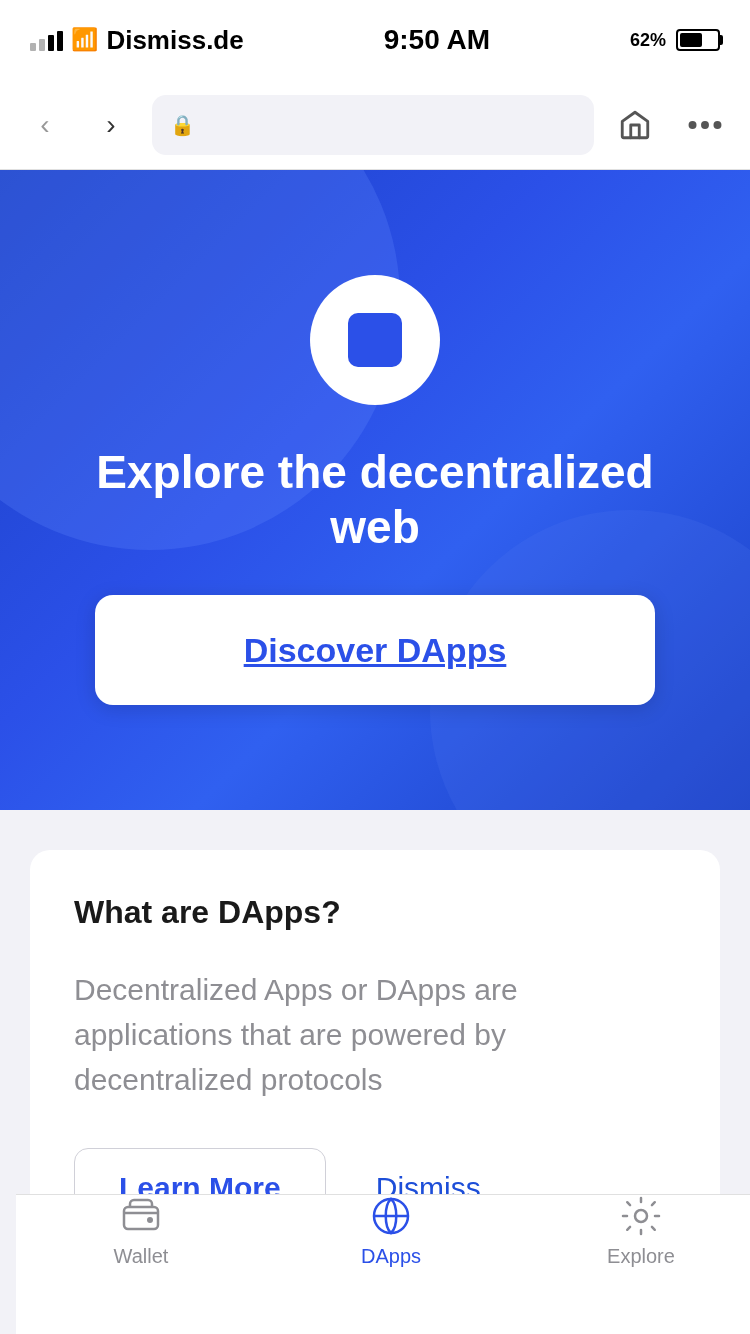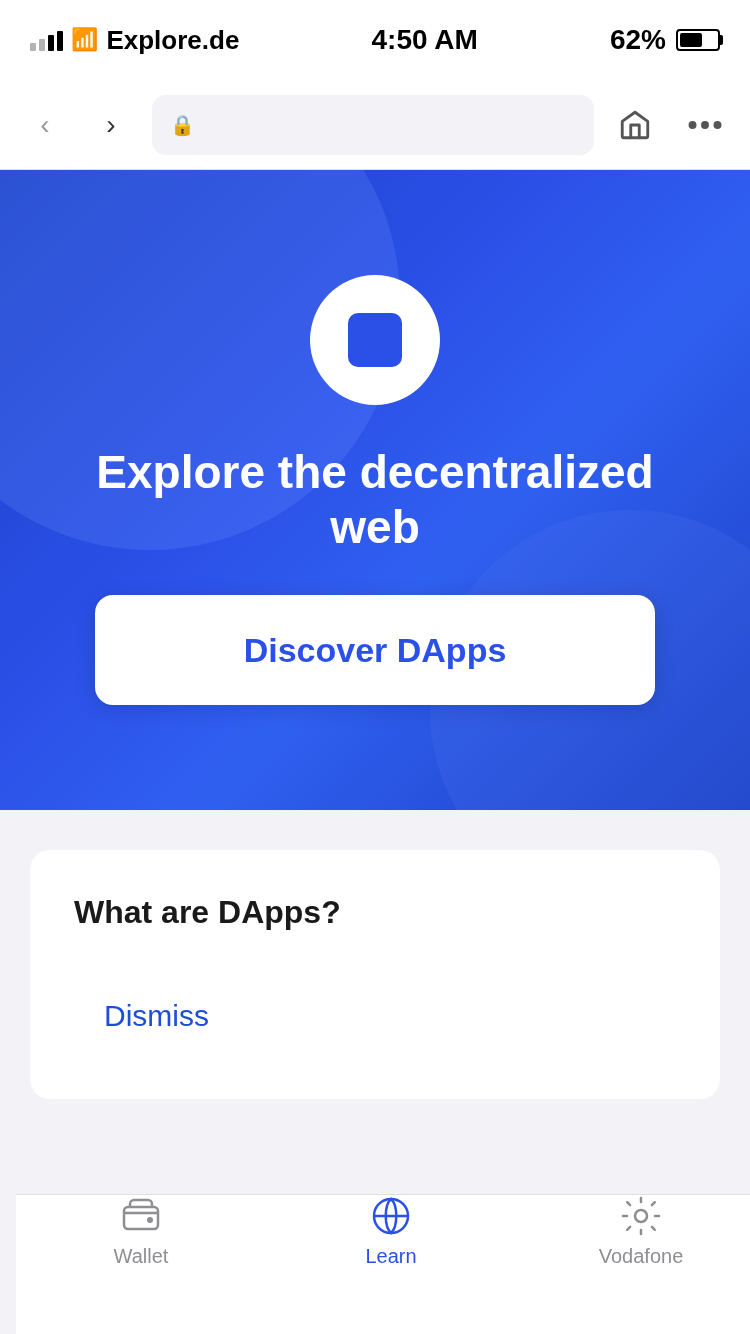--- a/index.html
+++ b/index.html
@@ -85,21 +85,21 @@
       right: -5px;
       border-radius: 0 2px 2px 0;
     }
     .battery-fill {
       height: 100%;
       background: #000;
       border-radius: 2px;
       width: 62%;
     }
     .battery-pct {
-      font-size: 28px;
+      font-size: 18px;
       font-weight: 600;
     }
 
     
     .browser-bar {
       width: 750px;
       height: 90px;
       background: #fff;
       display: flex;
       align-items: center;
@@ -218,20 +218,21 @@
       justify-content: center;
       cursor: pointer;
       z-index: 1;
       border: none;
       box-shadow: 0 4px 20px rgba(0,0,0,0.15);
     }
     .discover-btn-text {
       font-size: 34px;
       font-weight: 600;
       color: #2b50e8;
+      text-decoration: underline;
     }
 
     
     .section-gap {
       height: 40px;
       background: #f2f2f7;
     }
 
     
     .info-card {
@@ -323,23 +324,23 @@
 
 <div class="status-bar">
   <div class="status-left">
     <div class="signal-bars">
       <span></span>
         <span></span>
         <span></span>
         <span></span>
     </div>
     <span class="wifi-icon">📶</span>
-    <span>Explore.de</span>
-  </div>
-  <div class="status-center">4:50 AM</div>
+    <span>Dismiss.de</span>
+  </div>
+  <div class="status-center">9:50 AM</div>
   <div class="status-right">
     <span class="battery-pct">62%</span>
     <div class="battery-container">
       <div class="battery-icon">
           <div class="battery-fill"></div>
         </div>
     </div>
   </div>
 </div>
 
@@ -379,21 +380,23 @@
   <h1 class="hero-title">Explore the decentralized web</h1>
   <button class="discover-btn">
     <span class="discover-btn-text">Discover DApps</span>
   </button>
 </div>
 
 <div class="section-gap"></div>
 
 <div class="info-card">
   <div class="info-card-title">What are DApps?</div>
+  <div class="info-card-desc">Decentralized Apps or DApps are applications that are powered by decentralized protocols</div>
   <div class="info-card-actions">
+    <button class="learn-more-btn">Learn More</button>
     <button class="dismiss-btn">Dismiss</button>
   </div>
 </div>
 
 <div class="bottom-gap"></div>
 
 <div class="tab-bar">
 
   <div class="tab-item">
     <svg class="wallet-svg" viewBox="0 0 42 42" fill="none">
@@ -404,24 +407,24 @@
     </svg>
     <span class="tab-label">Wallet</span>
   </div>
 
   <div class="tab-item">
     <svg class="dapps-svg" viewBox="0 0 42 42" fill="none">
       <circle cx="21" cy="21" r="17" stroke="#2b50e8" stroke-width="2.5" fill="none"></circle>
       <path d="M21 4 C14 10 14 32 21 38 C28 32 28 10 21 4Z" stroke="#2b50e8" stroke-width="2.5" fill="none"></path>
       <path d="M4 21 h34" stroke="#2b50e8" stroke-width="2.5"></path>
     </svg>
-    <span class="tab-label active">Learn</span>
+    <span class="tab-label active">DApps</span>
   </div>
 
   <div class="tab-item">
     <svg class="settings-svg" viewBox="0 0 42 42" fill="none">
       <circle cx="21" cy="21" r="6" stroke="#8e8e93" stroke-width="2.5" fill="none"></circle>
       <path d="M21 3v4M21 35v4M3 21h4M35 21h4M7.22 7.22l2.83 2.83M31.95 31.95l2.83 2.83M7.22 34.78l2.83-2.83M31.95 10.05l2.83-2.83" stroke="#8e8e93" stroke-width="2.5" stroke-linecap="round"></path>
     </svg>
-    <span class="tab-label">Vodafone</span>
+    <span class="tab-label">Explore</span>
   </div>
 
 </div>
 
 </body></html>

